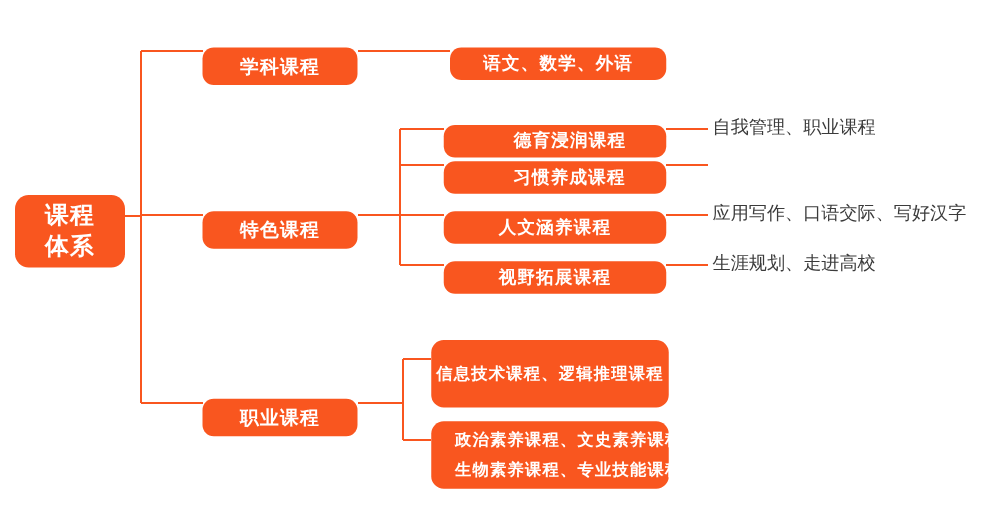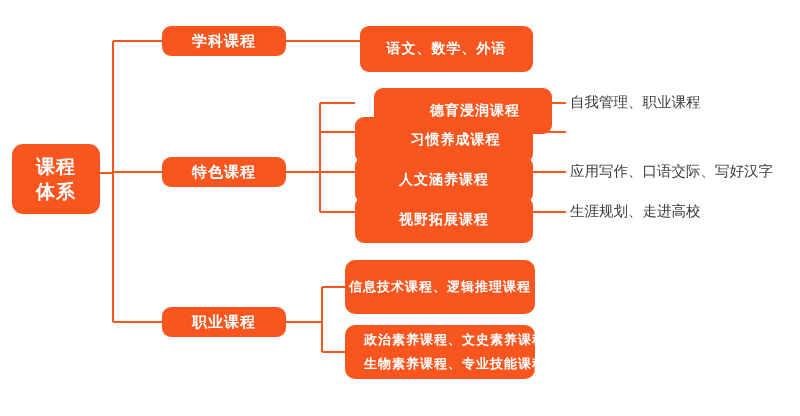--- a/index.html
+++ b/index.html
@@ -21,31 +21,32 @@
     background:#f9561f;
     color:#ffffff;
     border-radius:9px;
     display:flex;
     flex-direction:column;
     align-items:center;
     justify-content:center;
     text-align:center;
     letter-spacing:1px;
     white-space:nowrap;
+    margin-top:12px;
   }
   .node.root{
-    left:12px;top:144px;width:88px;height:70px;
+    left:12px;top:144px;width:88px;height:58px;
     font-size:19px;line-height:25px;font-weight:bold;border-radius:11px;
   }
   .node.branch{
     height:30px;font-size:15px;font-weight:bold;
     left:162px;width:124px;
   }
   .node.leafbox{
-    height:46px;font-size:14px;font-weight:bold;
+    height:26px;font-size:14px;font-weight:bold;
   }
   .node.multiline{
     font-size:13px;font-weight:bold;line-height:24px;
     padding:6px 10px;border-radius:10px;
   }
   .node.multiline .ml-line{display:block;}
 
   
   .textleaf{
     position:absolute;
@@ -97,21 +98,21 @@
     <span>课程</span>
     <span>体系</span>
   </div>
 
   <div class="node branch" style="top:26px;">学科课程</div>
 
   <div class="node leafbox" style="left:360px;top:26px;width:173px;">语文、数学、外语</div>
 
   <div class="node branch" style="top:157px;">特色课程</div>
 
-  <div class="node leafbox" style="left:374px;top:88px;width:178px;padding-left:24px;">德育浸润课程</div>
+  <div class="node leafbox" style="left:355px;top:88px;width:178px;padding-left:24px;">德育浸润课程</div>
   <div class="textleaf" style="top:93px;">自我管理、职业课程</div>
 
   <div class="node leafbox" style="left:355px;top:117px;width:178px;padding-left:23px;">习惯养成课程</div>
 
   <div class="node leafbox" style="left:355px;top:157px;width:178px;">人文涵养课程</div>
   <div class="textleaf" style="top:162px;">应用写作、口语交际、写好汉字</div>
 
   <div class="node leafbox" style="left:355px;top:197px;width:178px;">视野拓展课程</div>
   <div class="textleaf" style="top:202px;">生涯规划、走进高校</div>
 

